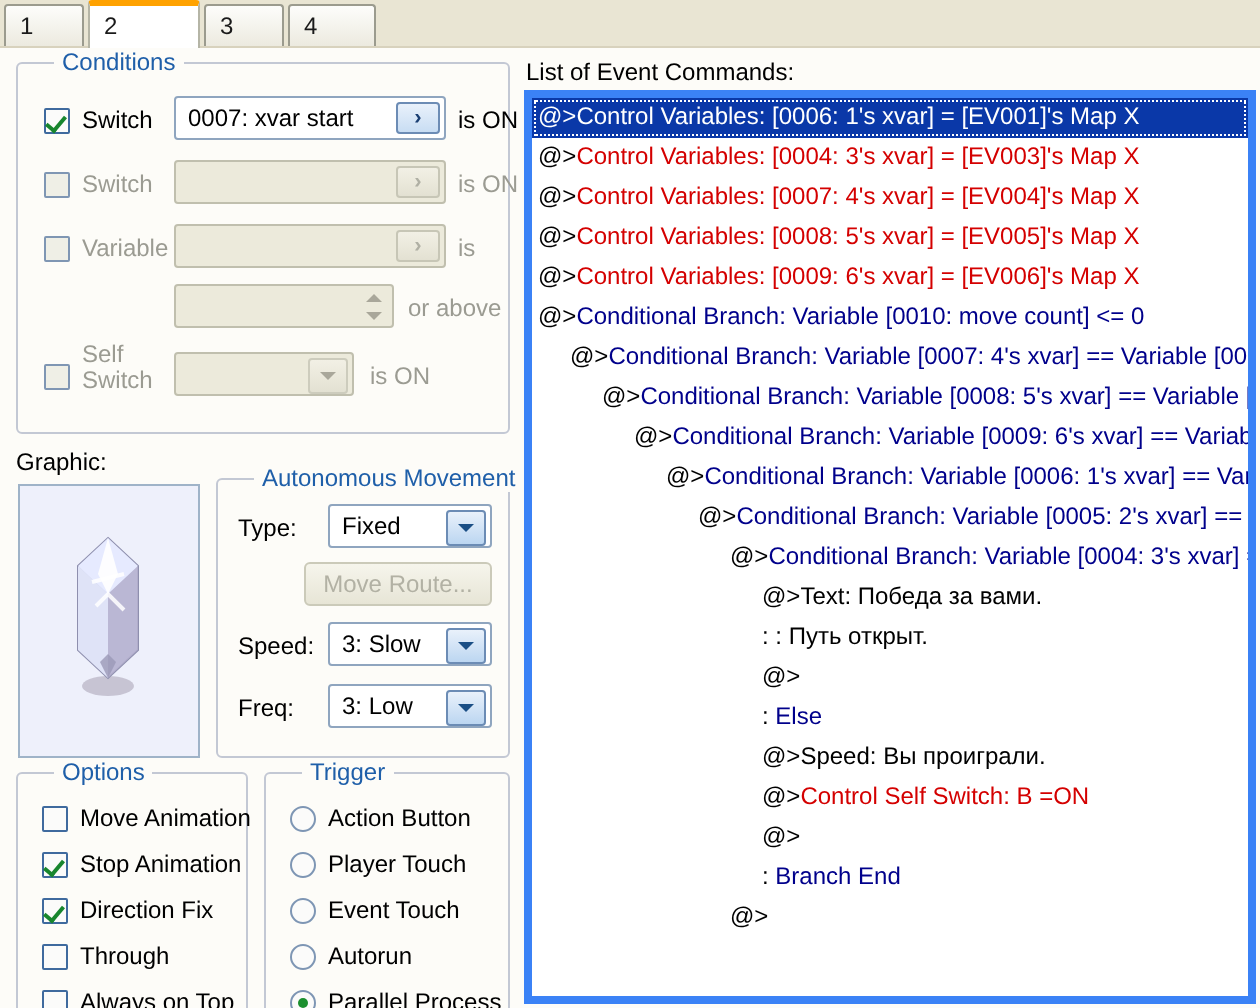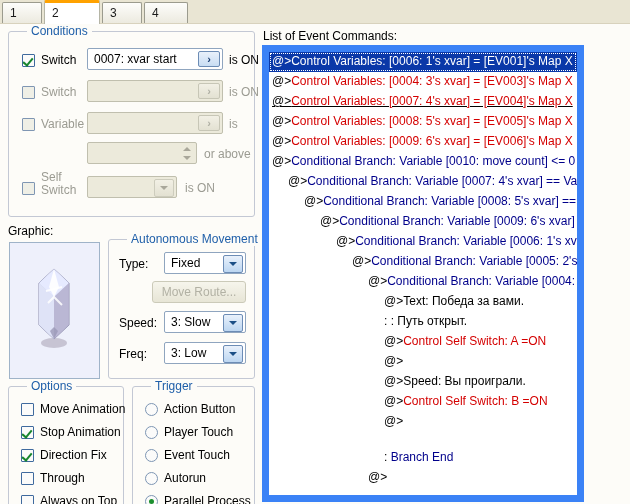--- a/index.html
+++ b/index.html
@@ -134,22 +134,22 @@
     position:absolute;width:13px;height:13px;box-sizing:border-box;border-radius:50%;
     border:1px solid #7e96b4;background:#fbfbfa;
   }
   .rdo.on:after{
     content:"";position:absolute;left:3px;top:3px;width:5px;height:5px;border-radius:50%;background:#1b8f2e;
   }
 
   
   #listLabel{position:absolute;left:263px;top:5px;font-size:12px;color:#000;}
   #cmdList{
-    position:absolute;left:262px;top:21px;width:322px;height:457px;
-    box-sizing:border-box;border:7px solid #3b82f6;background:#ffffff;
+    position:absolute;left:262px;top:21px;width:366px;height:457px;
+    box-sizing:border-box;border:4px solid #3b82f6;background:#ffffff;
     overflow:hidden;
   }
   .cmdrow{
     position:relative;height:20px;line-height:19px;white-space:nowrap;
     font-size:12px;padding-left:3px;overflow:hidden;
   }
   .cmdrow.sel{background:#0a38a8;color:#ffffff;outline:1px dotted #ffffff;outline-offset:-2px;}
   .c-blue{color:#00008b;}
   .c-red{color:#d40000;}
   .c-black{color:#000000;}
@@ -277,35 +277,35 @@
       <div class="rdo" style="left:12px;top:85px;"></div>
       <div class="lbl" style="left:31px;top:84px;">Autorun</div>
       <div class="rdo on" style="left:12px;top:108px;"></div>
       <div class="lbl" style="left:31px;top:107px;">Parallel Process</div>
     </div>
 
     <div id="listLabel">List of Event Commands:</div>
     <div id="cmdList">
         <div class="cmdrow sel" style="padding-left: 3px;"><span class="at">@&gt;</span><span class="c-red">Control Variables: [0006: 1's xvar] = [EV001]'s Map X</span></div>
         <div class="cmdrow" style="padding-left: 3px;"><span class="at">@&gt;</span><span class="c-red">Control Variables: [0004: 3's xvar] = [EV003]'s Map X</span></div>
-        <div class="cmdrow" style="padding-left: 3px; text-decoration: underline;"><span class="at">@&gt;</span><span class="c-red">Control Variables: [0007: 4's xvar] = [EV004]'s Map X</span></div>
+        <div class="cmdrow" style="padding-left: 3px;"><span class="at">@&gt;</span><span class="c-red">Control Variables: [0007: 4's xvar] = [EV004]'s Map X</span></div>
         <div class="cmdrow" style="padding-left: 3px;"><span class="at">@&gt;</span><span class="c-red">Control Variables: [0008: 5's xvar] = [EV005]'s Map X</span></div>
         <div class="cmdrow" style="padding-left: 3px;"><span class="at">@&gt;</span><span class="c-red">Control Variables: [0009: 6's xvar] = [EV006]'s Map X</span></div>
         <div class="cmdrow" style="padding-left: 3px;"><span class="at">@&gt;</span><span class="c-blue">Conditional Branch: Variable [0010: move count] &lt;= 0</span></div>
         <div class="cmdrow" style="padding-left: 19px;"><span class="at">@&gt;</span><span class="c-blue">Conditional Branch: Variable [0007: 4's xvar] == Variable [0012: 1's x</span></div>
         <div class="cmdrow" style="padding-left: 35px;"><span class="at">@&gt;</span><span class="c-blue">Conditional Branch: Variable [0008: 5's xvar] == Variable [0013: 2'</span></div>
         <div class="cmdrow" style="padding-left: 51px;"><span class="at">@&gt;</span><span class="c-blue">Conditional Branch: Variable [0009: 6's xvar] == Variable [0014:</span></div>
         <div class="cmdrow" style="padding-left: 67px;"><span class="at">@&gt;</span><span class="c-blue">Conditional Branch: Variable [0006: 1's xvar] == Variable [00</span></div>
         <div class="cmdrow" style="padding-left: 83px;"><span class="at">@&gt;</span><span class="c-blue">Conditional Branch: Variable [0005: 2's xvar] == Variable [0</span></div>
         <div class="cmdrow" style="padding-left: 99px;"><span class="at">@&gt;</span><span class="c-blue">Conditional Branch: Variable [0004: 3's xvar] == Variable</span></div>
         <div class="cmdrow" style="padding-left: 115px;"><span class="at">@&gt;</span><span class="c-black">Text: Победа за вами.</span></div>
         <div class="cmdrow" style="padding-left: 115px;"><span class="at">:</span><span class="c-black">         : Путь открыт.</span></div>
-        <div class="cmdrow" style="padding-left: 115px;"><span class="at">@&gt;</span><span class="c-red">Control Self Switch: A =ON</span></div>
         <div class="cmdrow" style="padding-left: 115px;"><span class="at">@&gt;</span><span class="c-black"></span></div>
+        <div class="cmdrow" style="padding-left: 115px;"><span class="at">:</span><span class="c-blue"> Else</span></div>
         <div class="cmdrow" style="padding-left: 115px;"><span class="at">@&gt;</span><span class="c-black">Speed: Вы проиграли.</span></div>
         <div class="cmdrow" style="padding-left: 115px;"><span class="at">@&gt;</span><span class="c-red">Control Self Switch: B =ON</span></div>
         <div class="cmdrow" style="padding-left: 115px;"><span class="at">@&gt;</span><span class="c-black"></span></div>
-        <div class="cmdrow" style="padding-left: 115px; margin-top: 16px;"><span class="at">:</span><span class="c-blue"> Branch End</span></div>
+        <div class="cmdrow" style="padding-left: 115px;"><span class="at">:</span><span class="c-blue"> Branch End</span></div>
         <div class="cmdrow" style="padding-left: 99px;"><span class="at">@&gt;</span><span class="c-black"></span></div>
       </div>
 
   </div>
 </div>
 
 </body></html>

